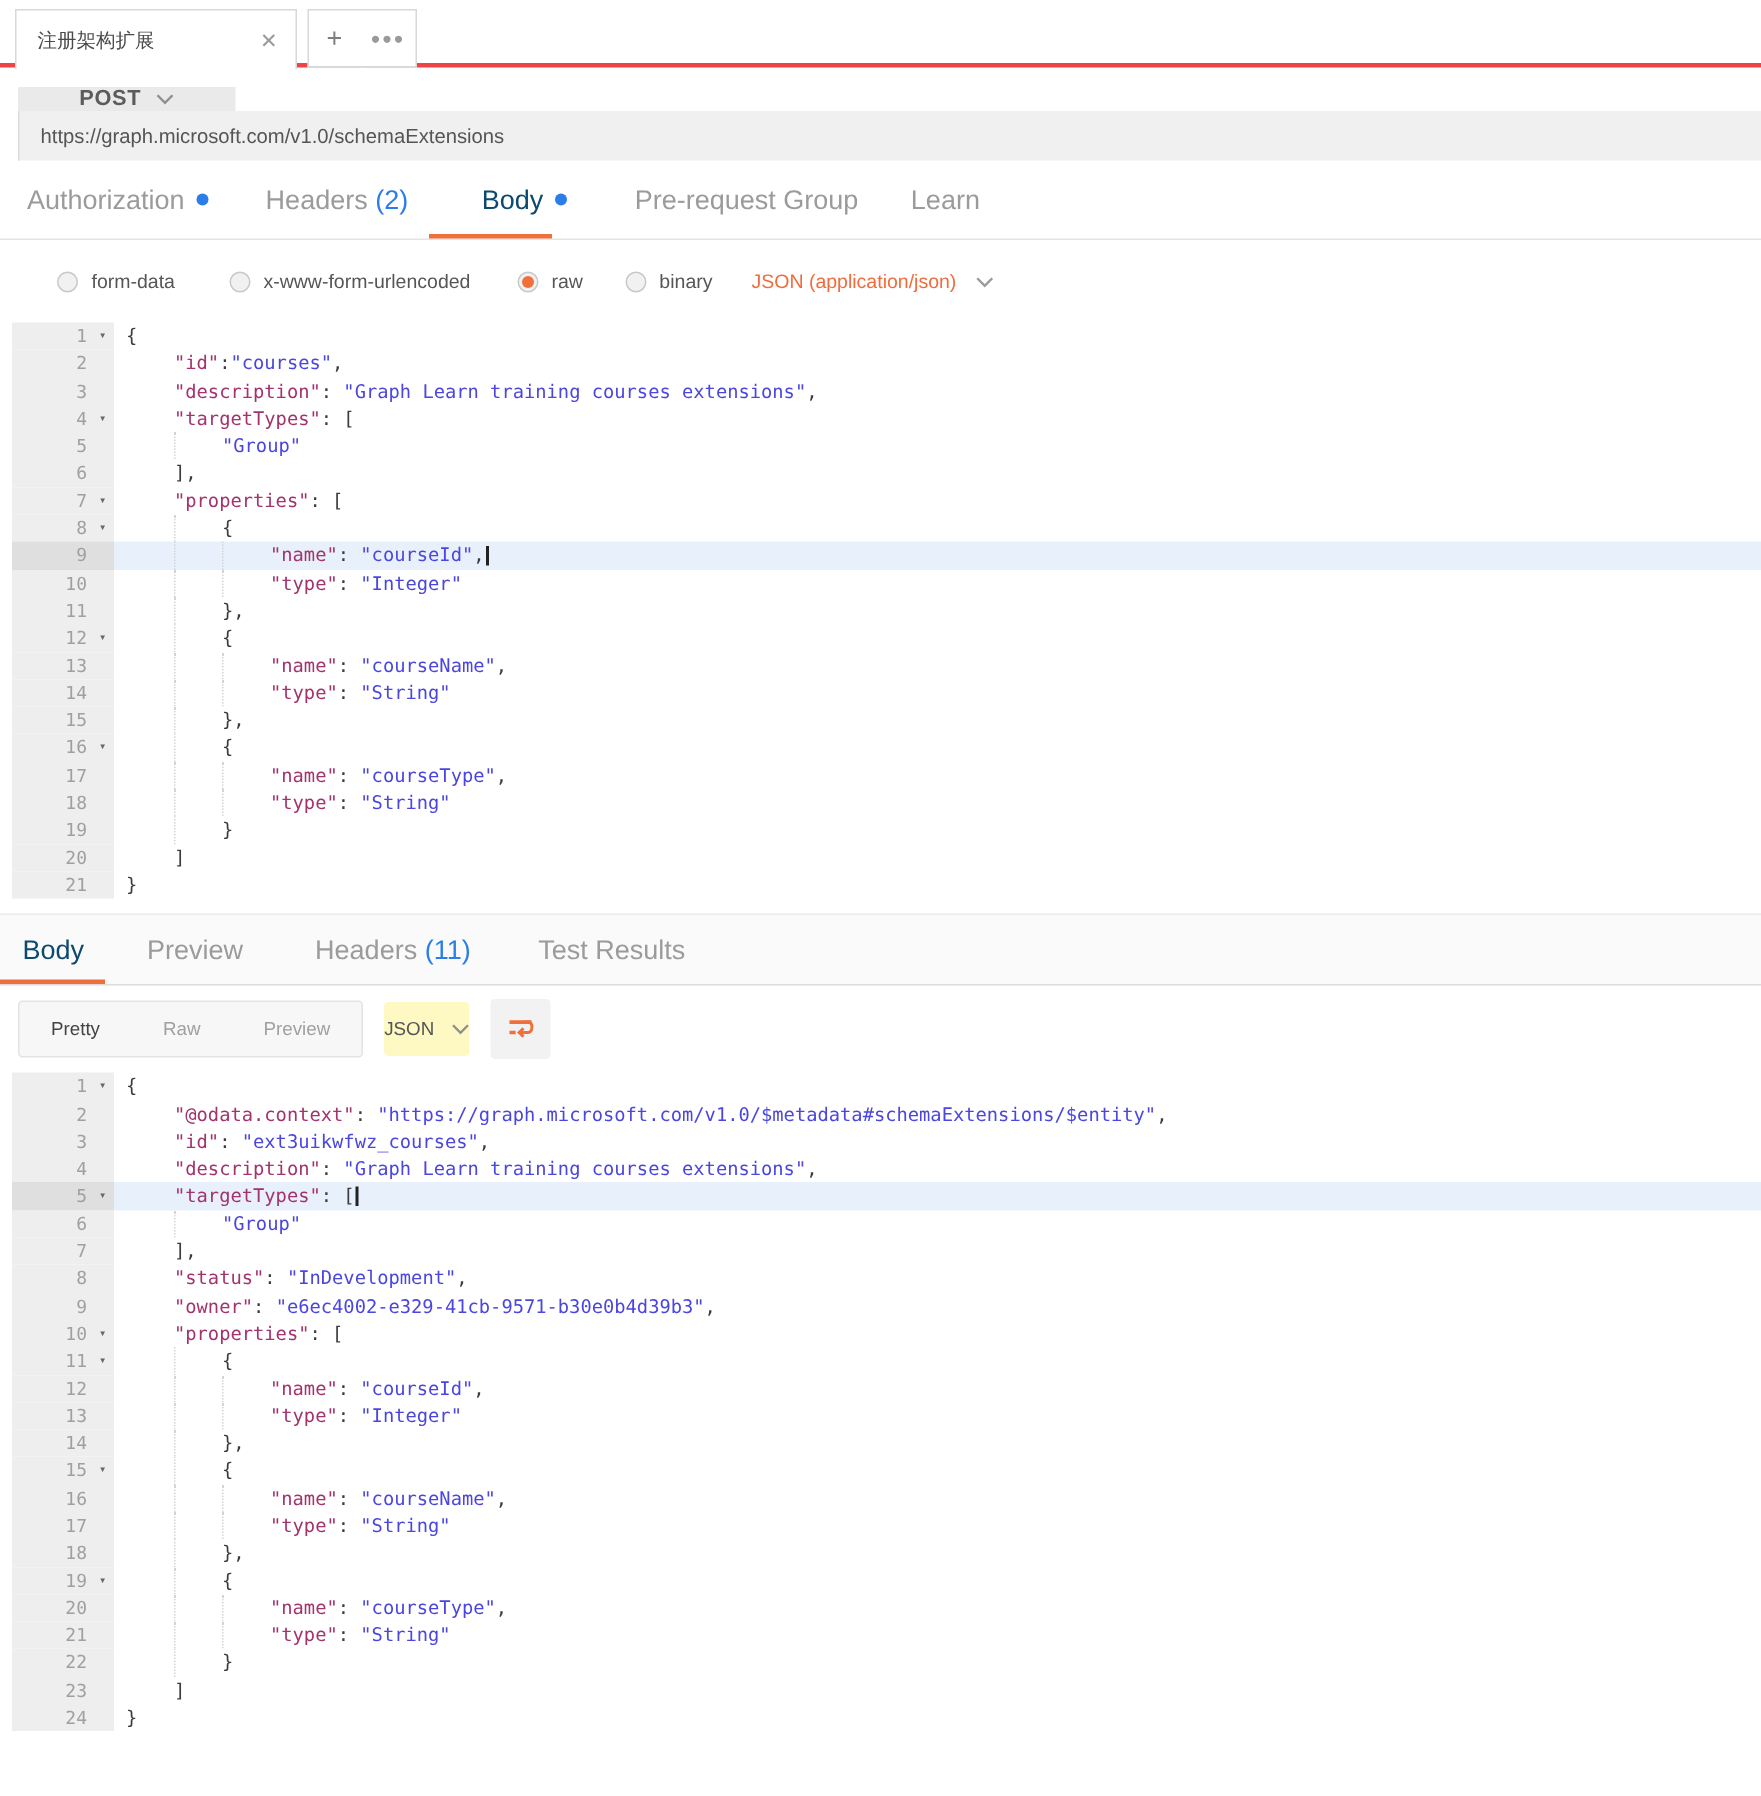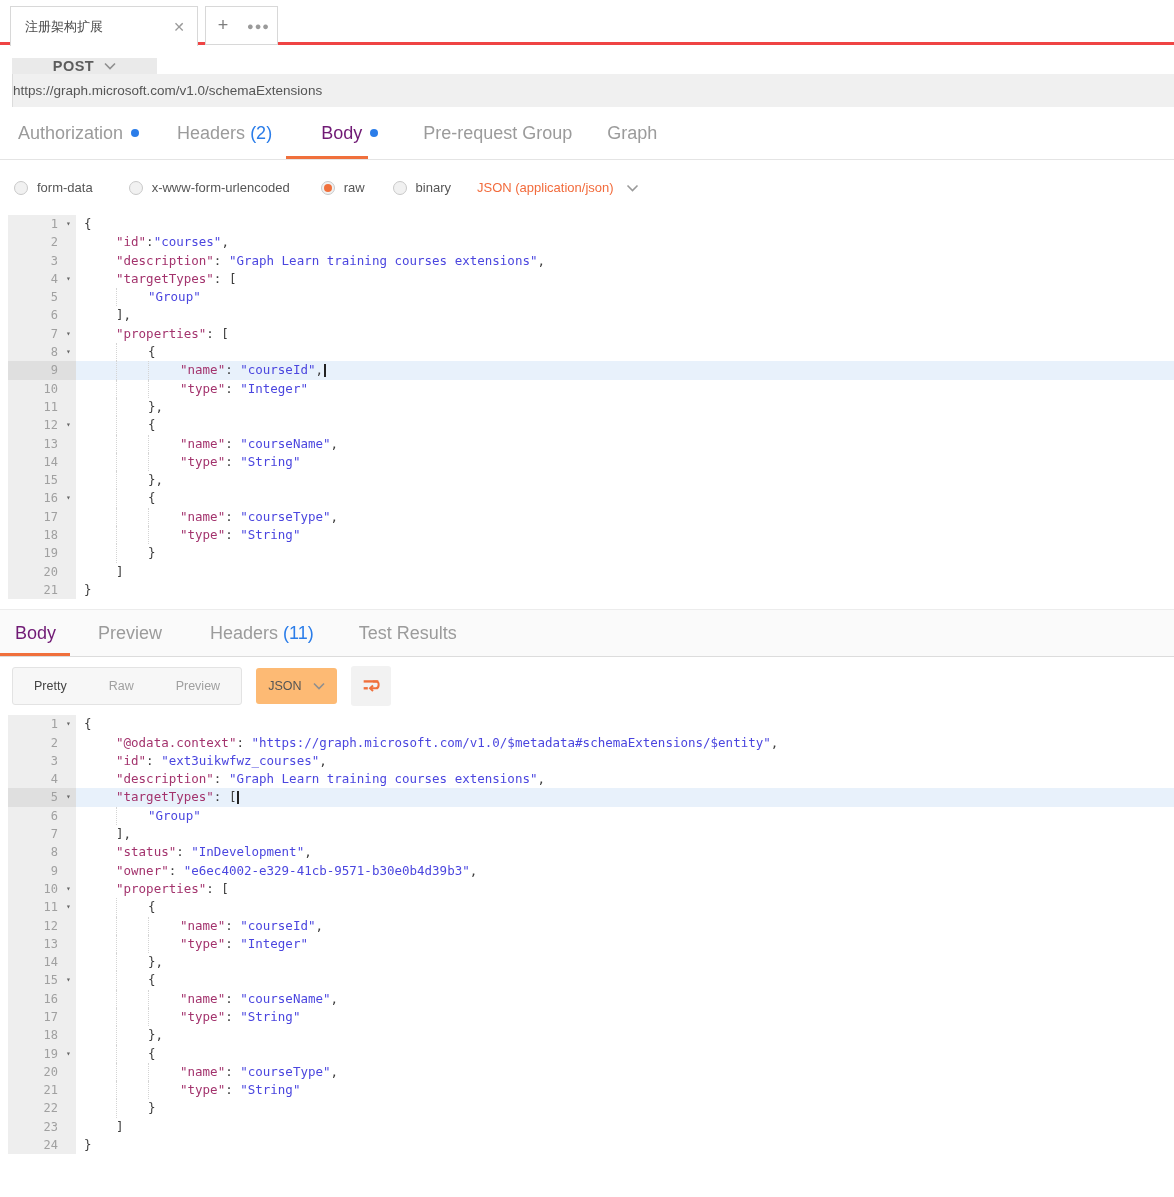--- a/index.html
+++ b/index.html
@@ -17,33 +17,33 @@
     display:flex; align-items:center; justify-content:center; background:#fff; z-index:2; }
   .plusbox { left:205px; width:36px; font-size:18px; color:#7D7D7D; }
   .morebox { left:240px; width:38px; border-left:none; font-size:11px; color:#9A9A9A; letter-spacing:1px; }
 
   
   .urlrow { margin:13px 0 0 12px; display:flex; height:49px;flex-direction:column; }
   .method { width:145px; background:#EAEAEA; display:flex; align-items:center;
     justify-content:center; gap:10px; }
   .method .m { font-size:14.5px; font-weight:600; color:#5C5C5C; letter-spacing:.5px; }
   .urlfield { flex:1; background:#F0F0F0; border-left:1px solid #DCDCDC;
-    display:flex; align-items:center; font-size:13.5px; color:#555; }
+    display:flex; align-items:center; padding-left:14px; font-size:13.5px; color:#555; }
 
   
   .reqtabs { position:relative; height:53px; border-bottom:1px solid #E4E4E4;
     display:flex; align-items:center; }
   .rtab { display:inline-flex; align-items:center; font-size:18px; color:#9B9B9B; cursor:pointer; }
-  .rtab.active { color:#701a75; }
+  .rtab.active { color:#0c4a6e; }
   .rtab .count { color:#2B7DE9; margin-left:5px; }
   .dot { width:8px; height:8px; border-radius:50%; background:#2B7DE9; margin-left:8px; }
   .requnderline { position:absolute; left:286px; bottom:0; width:82px; height:3px; background:#F0703C; }
 
   
-  .bodytypes { height:55px; display:flex; align-items:center; padding-left:14px; }
+  .bodytypes { height:55px; display:flex; align-items:center; padding-left:38px; }
   .btype { display:inline-flex; align-items:center; cursor:pointer; }
   .radio { width:14px; height:14px; border-radius:50%; background:#F1F1F1;
     border:1px solid #C9C9C9; position:relative; flex:none; }
   .radio.sel::after { content:""; position:absolute; left:2px; top:2px; width:8px; height:8px;
     border-radius:50%; background:#F0703C; }
   .btype .blbl { margin-left:9px; font-size:13px; color:#565656; }
   .ctype { display:inline-flex; align-items:center; gap:12px; cursor:pointer; }
   .ctype .clbl { font-size:13px; color:#F26B3C; }
 
   
@@ -65,22 +65,22 @@
 
   
   .respstrip { position:relative; margin-top:10px; height:48px; background:#FAFAFA;
     border-top:1px solid #ECECEC; border-bottom:1px solid #DCDCDC;
     display:flex; align-items:center; }
   .respunderline { position:absolute; left:0; bottom:0; width:70px; height:3px; background:#F0703C; }
   .resptoolbar { height:58px; display:flex; align-items:center; padding-left:12px; gap:14px; background:#fff; }
   .seg { display:flex; border:1px solid #E3E3E3; border-radius:3px; background:#F7F7F7; overflow:hidden; }
   .seg .v { padding:11px 21px; font-size:12.5px; color:#A0A0A0; cursor:pointer; }
   .seg .v.active { color:#444; }
-  .fmtbox { display:flex; align-items:center; gap:12px; background:#fdba74; border-radius:3px;
-    padding:11px 12px; font-size:12.5px; color:#555; cursor:pointer; }
+  .fmtbox { display:flex; align-items:center; gap:12px; background:#fef9c3; border-radius:3px;
+    padding:11px 0; font-size:12.5px; color:#555; cursor:pointer; }
   .wrapbtn { width:40px; height:40px; background:#F2F2F2; border-radius:3px;
     display:flex; align-items:center; justify-content:center; cursor:pointer; }
   .chev { flex:none; }
 </style>
 </head>
 <body>
 
 <div class="tabstrip">
   <div class="filetab">
     <span class="ttl">注册架构扩展</span>
@@ -117,21 +117,21 @@
       <span class="count">(2)</span>
     </div>
     <div class="rtab active" style="margin-left: 49px;">
       <span class="lbl">Body</span>
       <span class="dot"></span>
     </div>
     <div class="rtab" style="margin-left: 45px;">
       <span class="lbl">Pre-request Group</span>
     </div>
     <div class="rtab" style="margin-left: 35px;">
-      <span class="lbl">Graph</span>
+      <span class="lbl">Learn</span>
     </div>
   </div>
 
 <div class="bodytypes" id="body-types">
     <div class="btype" style="margin-left: 0px;">
       <span class="radio"></span>
       <span class="blbl">form-data</span>
     </div>
     <div class="btype" style="margin-left: 36px;">
       <span class="radio"></span>

